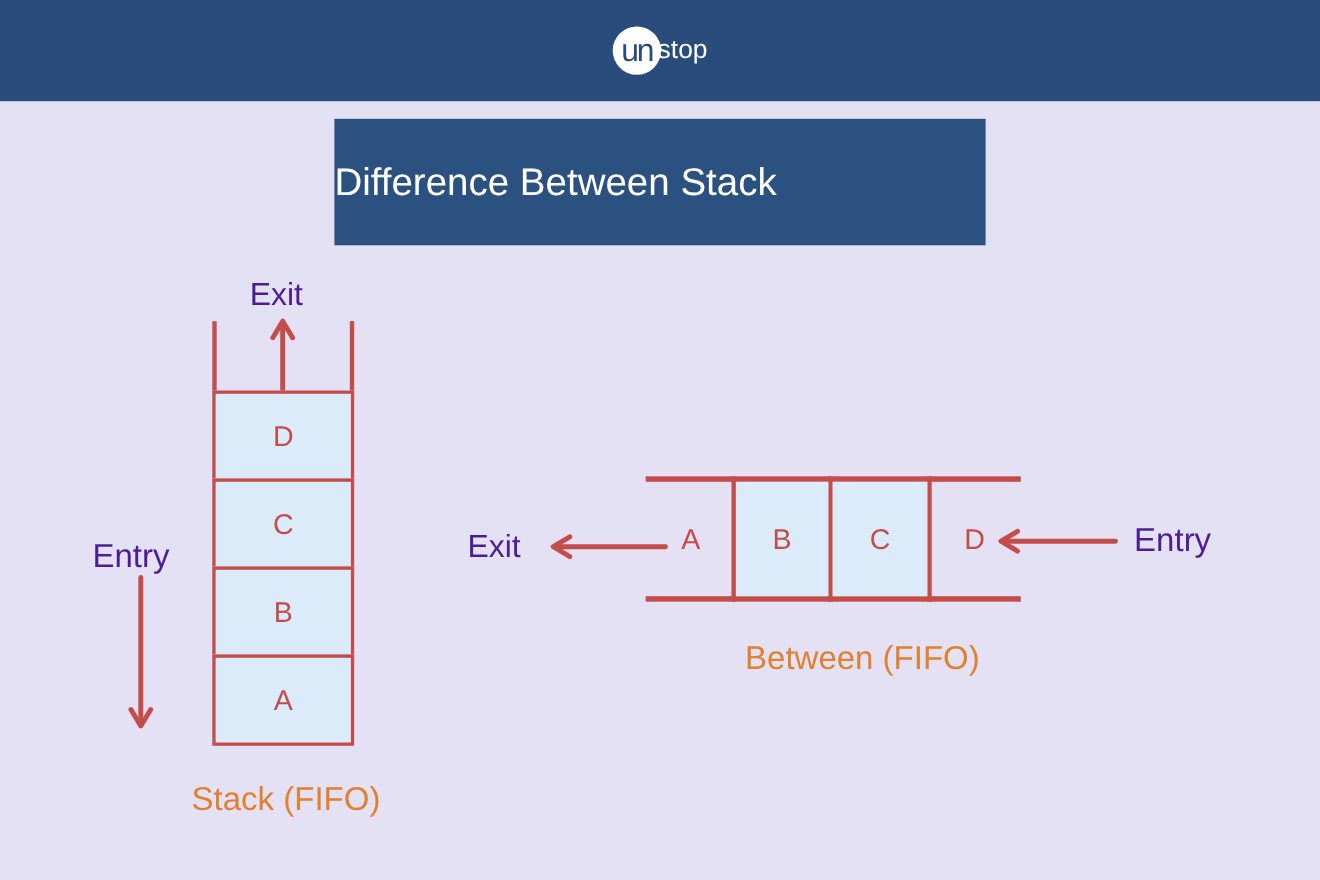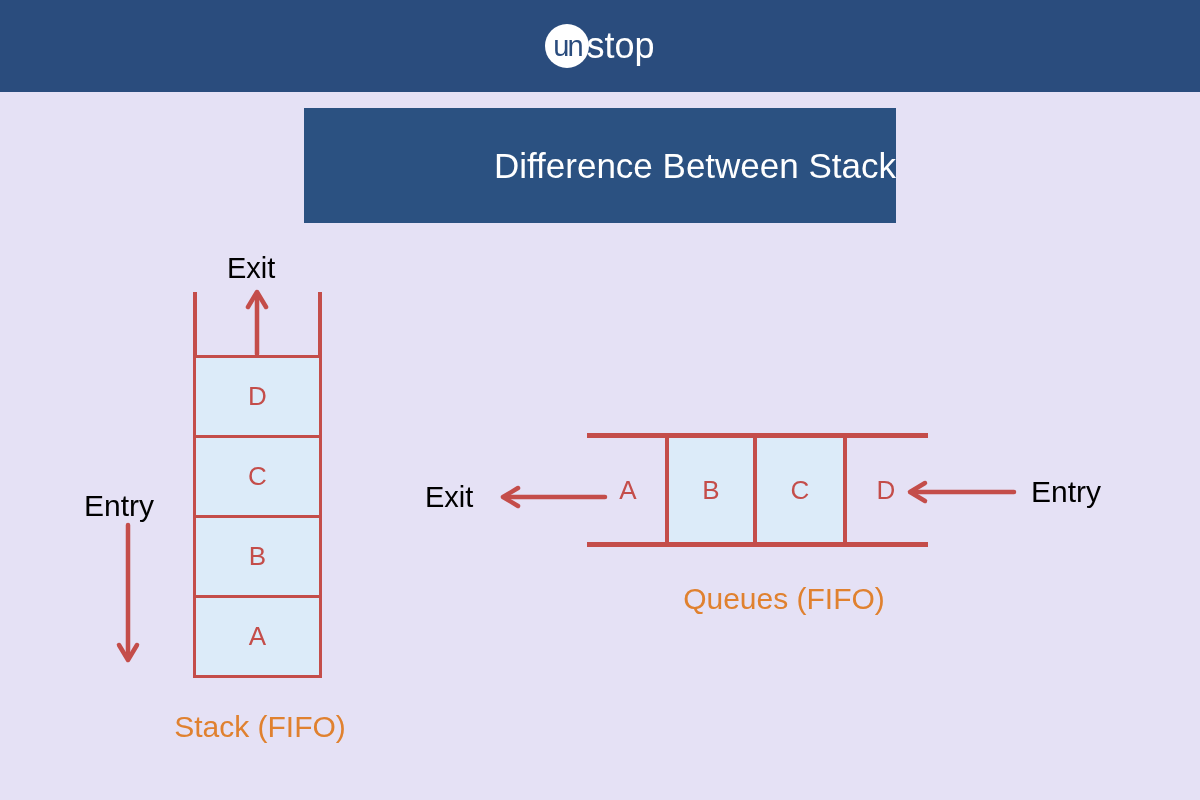--- a/index.html
+++ b/index.html
@@ -14,30 +14,30 @@
     position:absolute; left:0; top:0; width:1200px; height:92px;
     background:#2a4c7d; display:flex; align-items:center; justify-content:center;
   }
   .logo { display:flex; align-items:center; }
   .logo-circle {
     width:44px; height:44px; border-radius:50%; background:#ffffff;
     color:#2a4c7d; font-size:29px; letter-spacing:-2px;
     display:flex; align-items:center; justify-content:center;
     position:relative; z-index:2;
   }
-  .logo-rest { color:#ffffff; font-size:36px; margin-left:-3px; letter-spacing:0px; }
+  .logo-rest { color:#ffffff; font-size:24px; margin-left:-3px; letter-spacing:0px; }
   
   .banner {
     position:absolute; left:304px; top:108px; width:592px; height:115px;
     background:#2b5181; color:#ffffff; font-size:35px; line-height:52px;
-    display:flex; flex-direction:column; align-items:flex-end; justify-content:center;
+    display:flex; flex-direction:column; align-items:flex-start; justify-content:center;
     text-align:center;
   }
   
-  .red-label   { position:absolute; color:#000000; line-height:1; }
+  .red-label   { position:absolute; color:#4c1d95; line-height:1; }
   .orange-label{ position:absolute; color:#e0812f; font-size:30px; line-height:1; text-align:center; }
   .wall  { position:absolute; width:4px;  background:#c44d4a; }
   .rail  { position:absolute; height:5px; background:#c44d4a; }
   .vline { position:absolute; width:4px;  background:#c44d4a; }
   .arrow { position:absolute; }
   
   .stack-cells { position:absolute; left:193px; top:355px; width:129px; }
   .stack-cell {
     box-sizing:border-box; height:83px; margin-top:-3px;
     border:3px solid #c44d4a; background:#dcebf9;
@@ -134,15 +134,15 @@
     <line x1="108" y1="14" x2="8" y2="14" stroke="#c44d4a" stroke-width="4.5" stroke-linecap="round"></line>
     <polyline points="21,5 6,14 21,23" fill="none" stroke="#c44d4a" stroke-width="4.5" stroke-linecap="round" stroke-linejoin="round"></polyline>
   </svg>
 
   <div class="red-label" style="left:1031px; top:477px; font-size:30px;">Entry</div>
   <svg class="arrow" style="left:902px; top:478px;" width="116" height="28" viewBox="0 0 116 28">
     <line x1="112" y1="14" x2="10" y2="14" stroke="#c44d4a" stroke-width="4.5" stroke-linecap="round"></line>
     <polyline points="23,5 8,14 23,23" fill="none" stroke="#c44d4a" stroke-width="4.5" stroke-linecap="round" stroke-linejoin="round"></polyline>
   </svg>
 
-  <div class="orange-label" style="left:659px; top:584px; width:250px;">Queues (FIFO)</div>
+  <div class="orange-label" style="left:659px; top:584px; width:250px;">Between (FIFO)</div>
 
 </div>
 
 </body></html>

